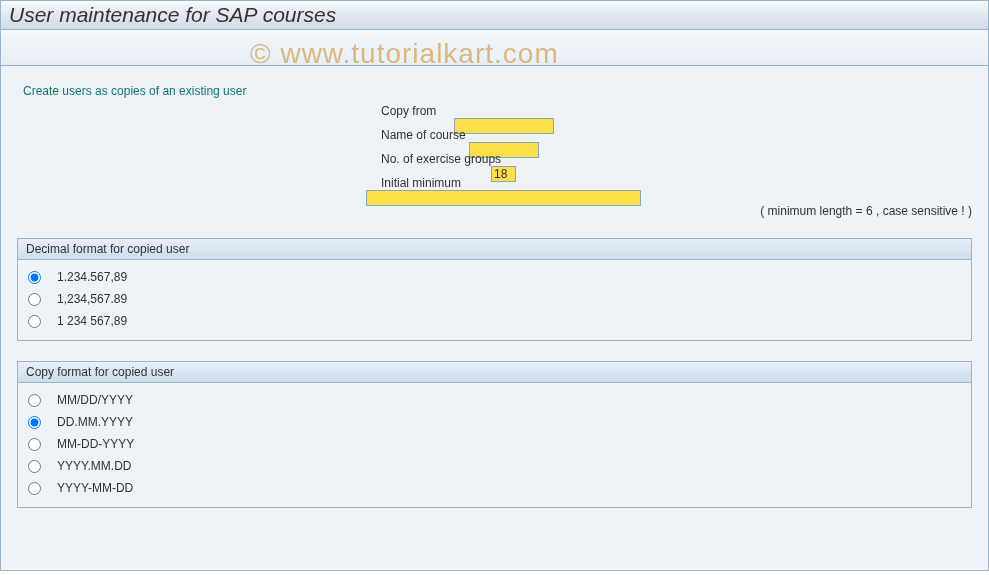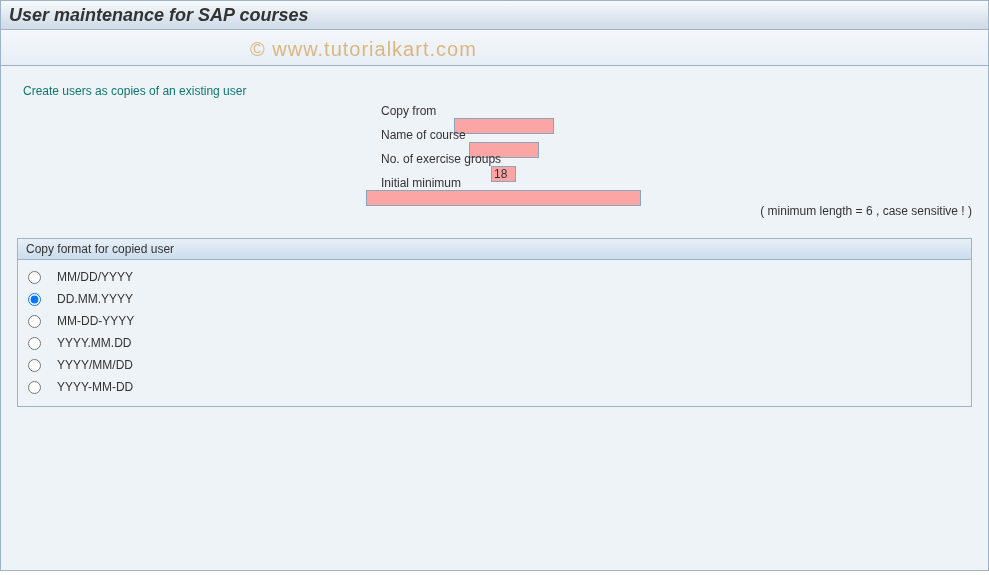--- a/index.html
+++ b/index.html
@@ -14,23 +14,23 @@
     }
     .title-bar {
       height: 30px;
       background: linear-gradient(to bottom, #f8fafc 0%, #e0e8f0 50%, #d0dbe8 100%);
       border: 1px solid #9db4c8;
       display: flex;
       align-items: center;
       padding-left: 8px;
     }
     .title-text {
-      font-weight: bold;
+      font-weight: normal;
       font-style: italic;
-      font-size: 18px;
+      font-size: 21px;
       color: #333;
     }
     .toolbar {
       height: 36px;
       background: linear-gradient(to bottom, #f4f7fb 0%, #e6eef5 100%);
       border-left: 1px solid #9db4c8;
       border-right: 1px solid #9db4c8;
       border-bottom: 1px solid #9db4c8;
     }
     .content {
@@ -52,21 +52,21 @@
       height: 24px;
       padding-left: 18px;
       flex-direction: column;
     }
     .form-label {
       width: 245px;
       color: #333;
     }
     .text-input {
       border: 1px solid #8ba5c0;
-      background: #fca5a5;
+      background: #fde047;
       height: 19px;
       padding: 0 2px;
       font-family: Arial, Helvetica, sans-serif;
       font-size: 12px;
       color: #333;
     }
     .hint-row {
       padding-left: 263px;
       margin-top: 4px;
       color: #333;
@@ -96,21 +96,21 @@
       margin-right: 16px;
       margin-left: 2px;
     }
     .radio-label {
       color: #333;
     }
     .watermark {
       position: absolute;
       top: 38px;
       left: 250px;
-      font-size: 20px;
+      font-size: 28px;
       color: #d8a860;
       opacity: 0.8;
       pointer-events: none;
       letter-spacing: 1px;
       font-weight: normal;
       display: flex;
       align-items: center;
     }
   </style>
 </head>
@@ -145,20 +145,37 @@
     <input type="text" class="text-input" style="width: 25px;" value="18">
   </div>
 
   <div class="form-row">
     <span class="form-label">Initial minimum</span>
     <input type="text" class="text-input" style="width: 275px;" value="">
   </div>
 
   <div class="hint-row">( minimum length = 6 ,  case sensitive ! )</div>
 
+  <div class="group-box">
+    <div class="group-header">Decimal format for copied user</div>
+    <div class="group-body" id="decimal-body">
+        <div class="radio-row">
+          <input type="radio" name="decimal" checked="" style="">
+          <span class="radio-label">1.234.567,89</span>
+        </div>
+        <div class="radio-row">
+          <input type="radio" name="decimal" style="">
+          <span class="radio-label">1,234,567.89</span>
+        </div>
+        <div class="radio-row">
+          <input type="radio" name="decimal" style="">
+          <span class="radio-label">1 234 567,89</span>
+        </div>
+      </div>
+  </div>
 
   <div class="group-box">
     <div class="group-header">Copy format for copied user</div>
     <div class="group-body" id="date-body">
         <div class="radio-row">
           <input type="radio" name="date" style="">
           <span class="radio-label">MM/DD/YYYY</span>
         </div>
         <div class="radio-row">
           <input type="radio" name="date" checked="" style="">
@@ -167,22 +184,18 @@
         <div class="radio-row">
           <input type="radio" name="date" style="">
           <span class="radio-label">MM-DD-YYYY</span>
         </div>
         <div class="radio-row">
           <input type="radio" name="date" style="">
           <span class="radio-label">YYYY.MM.DD</span>
         </div>
         <div class="radio-row">
           <input type="radio" name="date" style="">
-          <span class="radio-label">YYYY/MM/DD</span>
-        </div>
-        <div class="radio-row">
-          <input type="radio" name="date" style="">
           <span class="radio-label">YYYY-MM-DD</span>
         </div>
       </div>
   </div>
 
 </div>
 
 </body></html>

